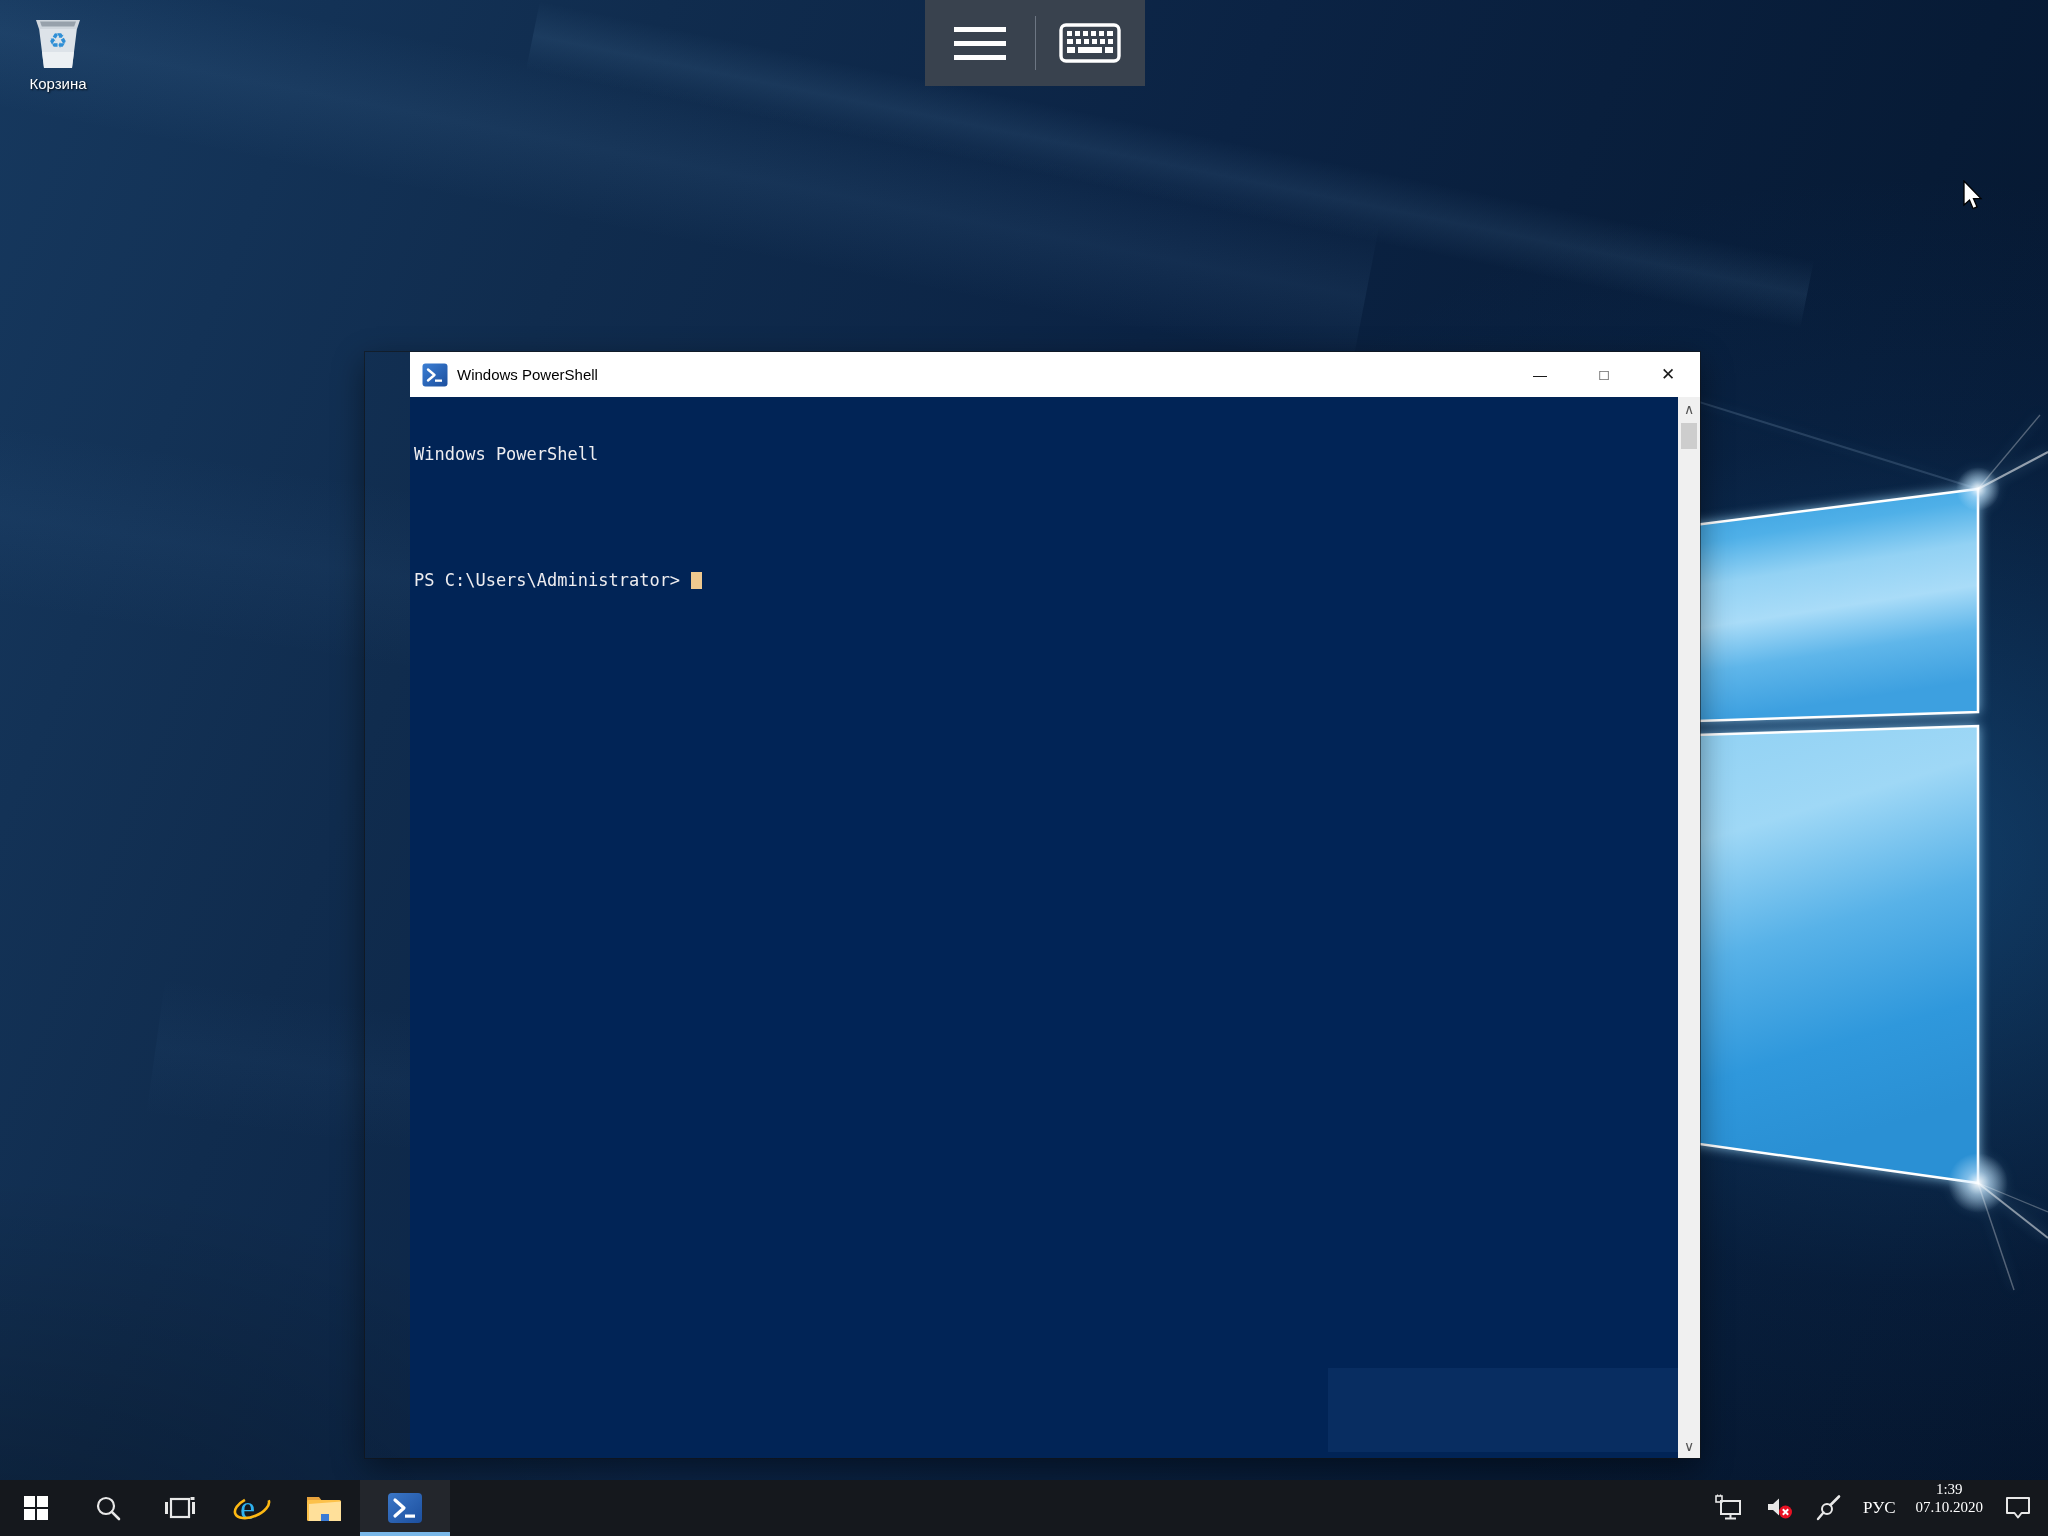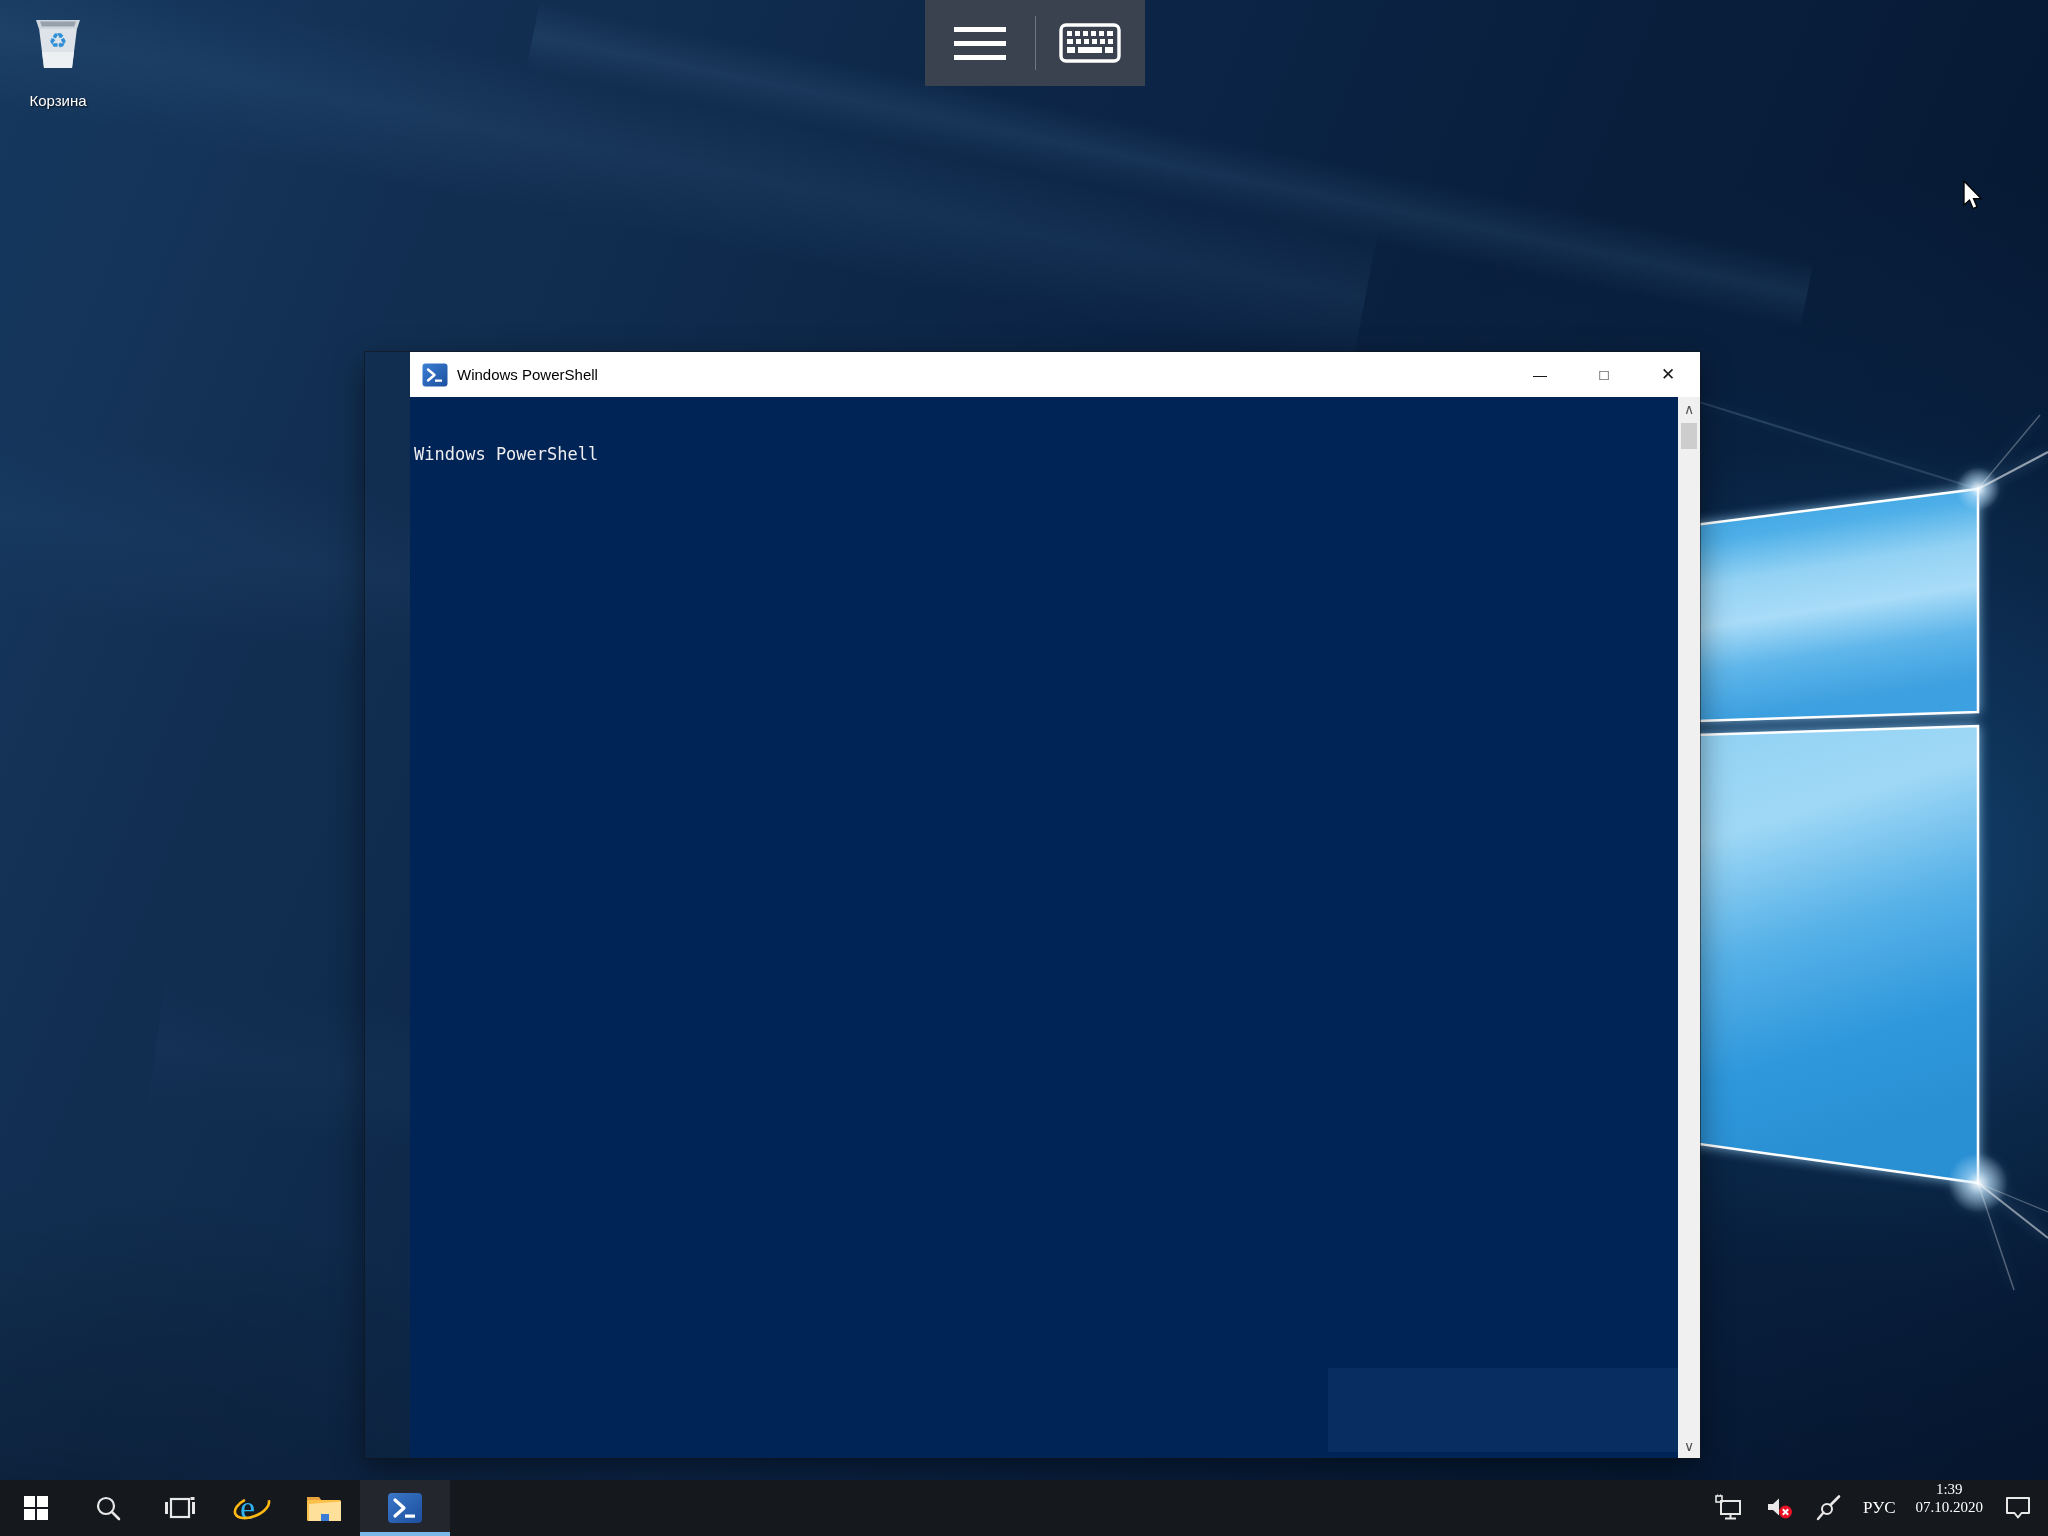--- a/index.html
+++ b/index.html
@@ -20,21 +20,21 @@
       background:linear-gradient(180deg,rgba(0,0,0,0),rgba(100,160,220,0.05),rgba(0,0,0,0));}
   .s4{left:150px;top:1060px;width:1200px;height:140px;transform:rotate(8deg);
       background:linear-gradient(180deg,rgba(0,0,0,0),rgba(90,150,210,0.045),rgba(0,0,0,0));}
 
   .hero-logo{position:absolute;left:1500px;top:400px;width:548px;height:950px;z-index:2;
       filter:drop-shadow(0 0 6px rgba(160,220,255,0.75));}
 
   
   .desk-icon{position:absolute;left:14px;top:8px;width:88px;z-index:5;
       display:flex;flex-direction:column;align-items:center;cursor:default;}
-  .desk-icon .lbl{margin-top:20px;color:#fff;font-size:15px;text-shadow:1px 1px 2px rgba(0,0,0,0.9);}
+  .desk-icon .lbl{margin-top:3px;color:#fff;font-size:15px;text-shadow:1px 1px 2px rgba(0,0,0,0.9);}
 
   
   .vm-toolbar{position:absolute;left:925px;top:0;width:220px;height:86px;z-index:15;
       background:#39424e;display:flex;align-items:center;}
   .vm-btn{flex:1;height:100%;display:flex;align-items:center;justify-content:center;cursor:pointer;}
   .vm-divider{width:1px;height:54px;background:#6d7683;}
   .hamburger{display:flex;flex-direction:column;gap:9px;}
   .hamburger span{display:block;width:52px;height:5px;background:#fff;}
 
   
@@ -196,20 +196,24 @@
       <div class="t-btn cls">
         <span>✕</span>
       </div>
     </div>
   </div>
   <div class="console">
     <div class="light-patch"></div>
     <div class="console-text">
       <div class="c-line">Windows PowerShell</div>
       <div class="c-line"></div>
+      <div class="c-line prompt-row">
+        <span>PS C:\Users\Administrator&gt;</span>
+        <span class="cursor-block"></span>
+      </div>
     </div>
     <div class="scrollbar">
       <div class="sb-arrow up">∧</div>
       <div class="sb-thumb"></div>
       <div class="sb-arrow down">∨</div>
     </div>
   </div>
 </div>
 
 <svg class="cursor-arrow" width="24" height="32" viewBox="0 0 24 32">

